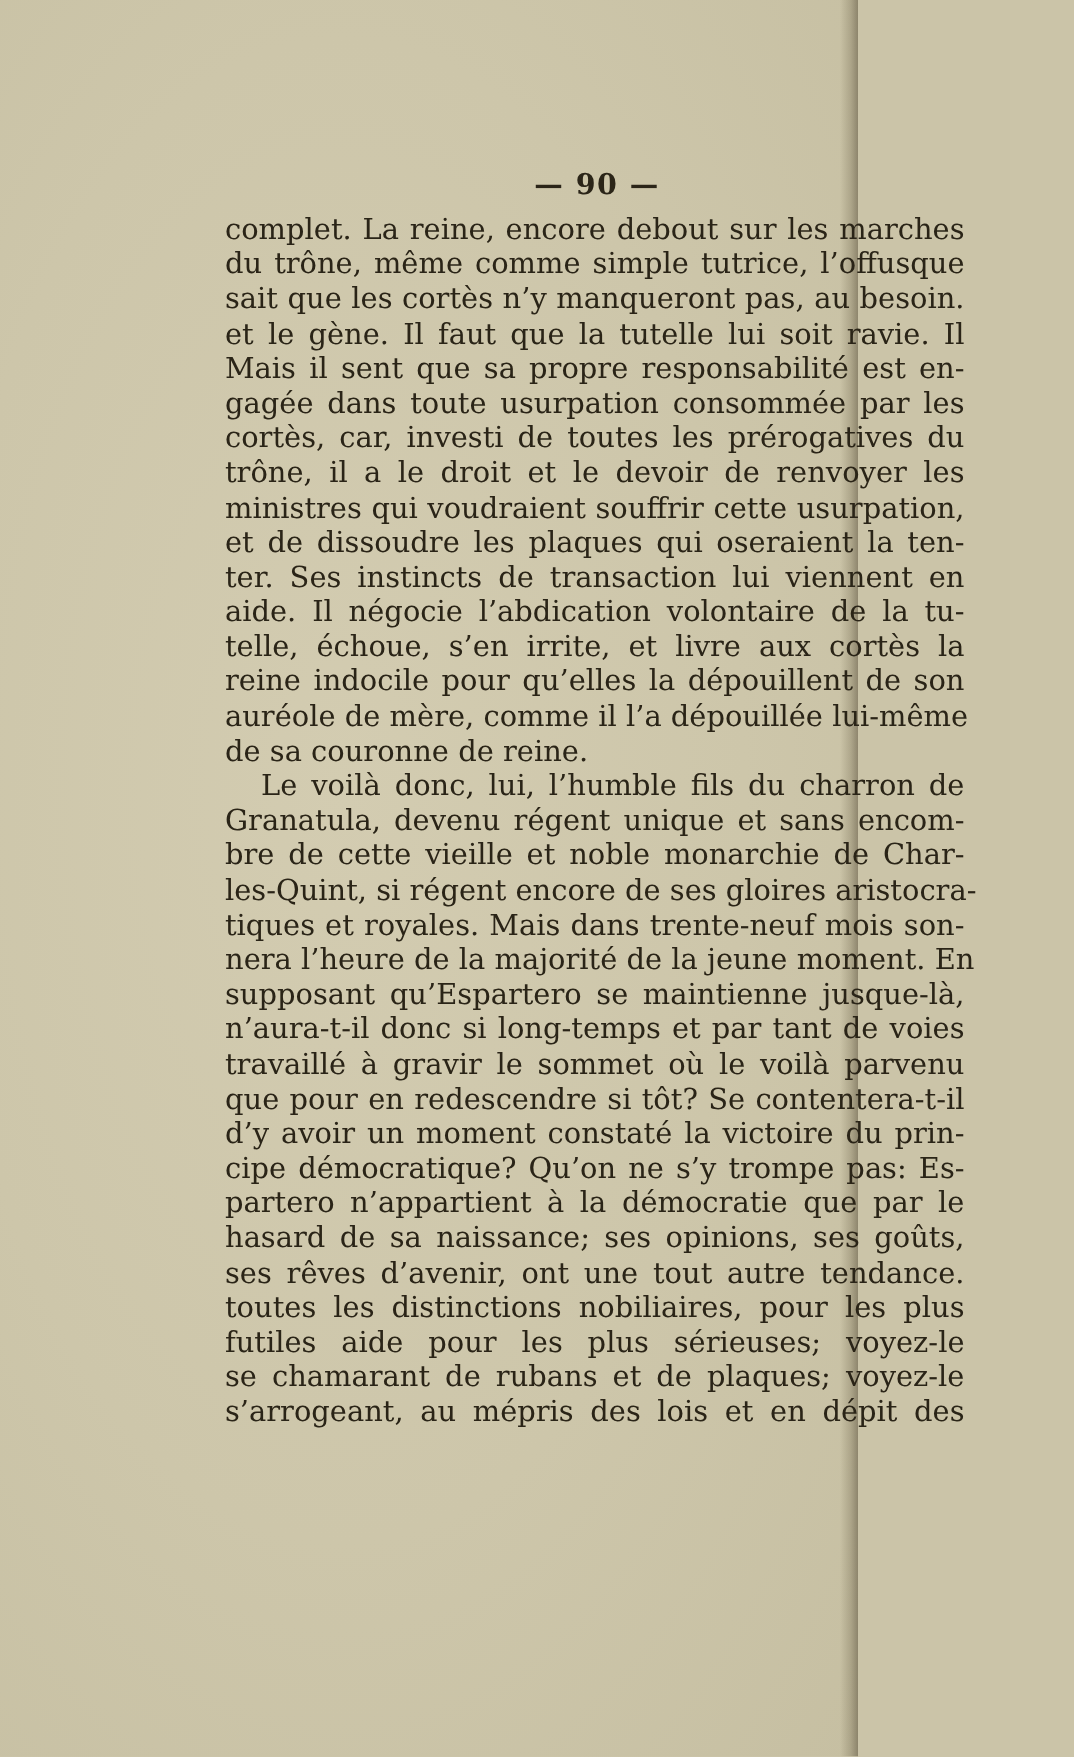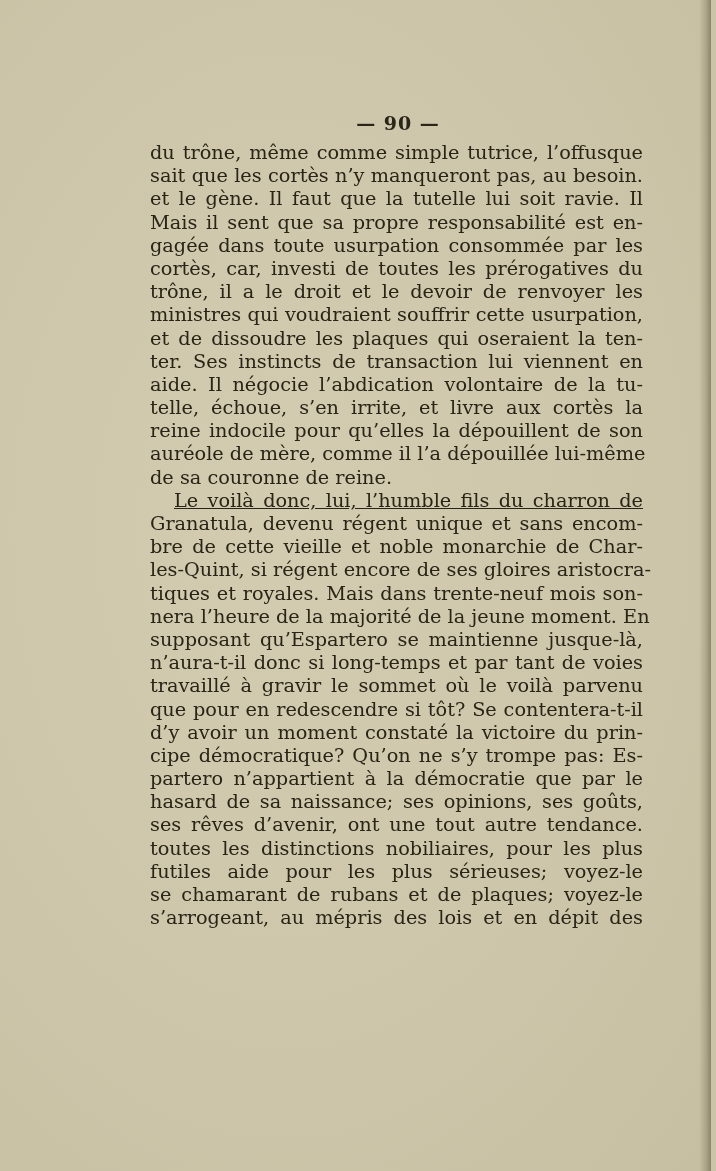--- a/index.html
+++ b/index.html
@@ -9,21 +9,21 @@
   body {
     width: 716px;
     height: 1171px;
     overflow: hidden;
     background: #cbc4a8;
     position: relative;
   }
   .page {
     position: absolute;
     left: 0; top: 0;
-    width: 711px;
+    width: 572px;
     height: 1171px;
     background:
       radial-gradient(ellipse at 40% 45%, #d3ccb1 0%, #cdc6aa 55%, #c6bfa2 100%);
   }
   .edge-right {
     position: absolute;
     right: 0; top: 0;
     width: 12px;
     height: 1171px;
     background: linear-gradient(to right, rgba(0,0,0,0) 0%, rgba(90,80,55,0.25) 60%, rgba(70,60,40,0.45) 100%);
@@ -57,34 +57,34 @@
     text-align-last: justify;
     height: 23.2px;
     overflow: visible;
   }
   .line.last {
     text-align: left;
     text-align-last: left;
   }
   .line.indent {
     padding-left: 24px;
-    text-decoration: underline;
   }
 </style>
 </head>
 <body>
 
 <div class="page">
   <div class="edge-right"></div>
 
   <div class="folio">— 90 —</div>
 
   <div class="text-block">
 
     <div>
+      <span class="line">complet. La reine, encore debout sur les marches</span>
       <span class="line">du trône, même comme simple tutrice, l’offusque</span>
       <span class="line">sait que les cortès n’y manqueront pas, au besoin.</span>
       <span class="line">et le gène. Il faut que la tutelle lui soit ravie. Il</span>
       <span class="line">Mais il sent que sa propre responsabilité est en-</span>
       <span class="line">gagée dans toute usurpation consommée par les</span>
       <span class="line">cortès, car, investi de toutes les prérogatives du</span>
       <span class="line">trône, il a le droit et le devoir de renvoyer les</span>
       <span class="line">ministres qui voudraient souffrir cette usurpation,</span>
       <span class="line">et de dissoudre les plaques qui oseraient la ten-</span>
       <span class="line">ter. Ses instincts de transaction lui viennent en</span>

